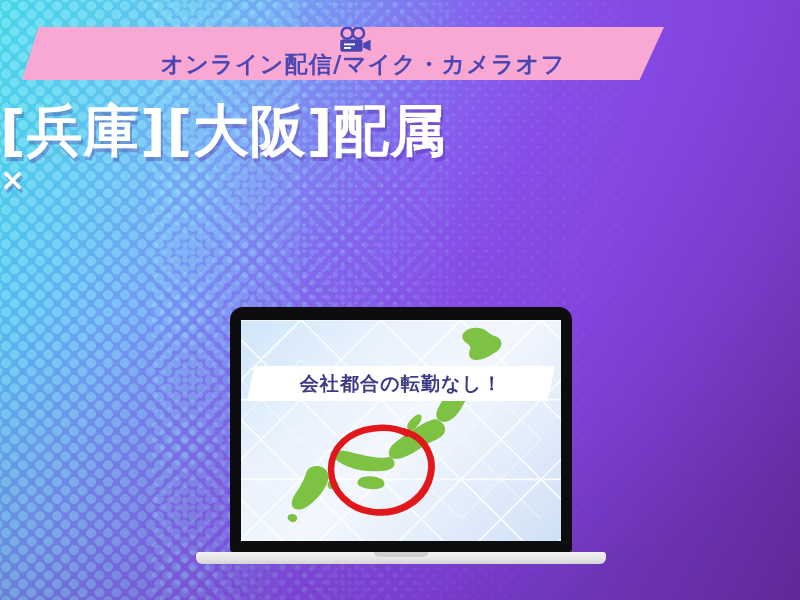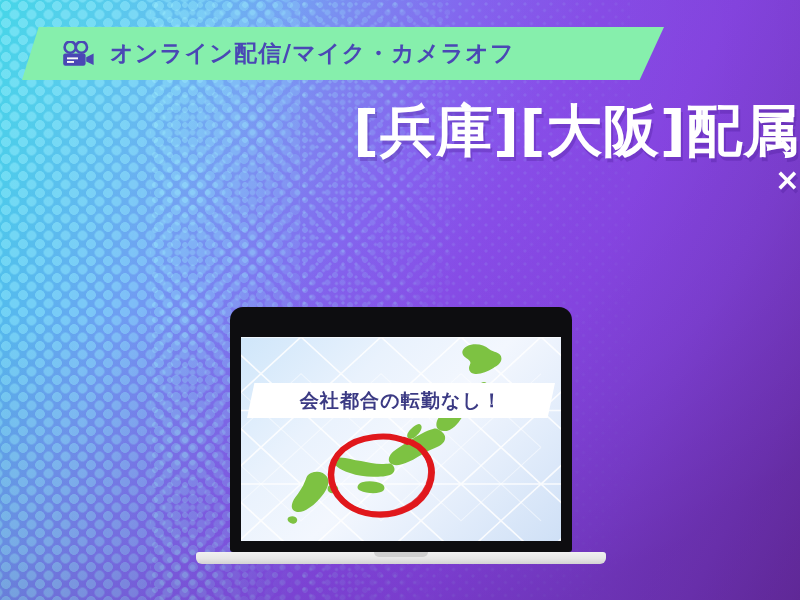--- a/index.html
+++ b/index.html
@@ -87,26 +87,27 @@
     mask-image: linear-gradient(100deg, rgba(0,0,0,0.8) 0%, rgba(0,0,0,0.35) 50%, rgba(0,0,0,0) 100%);
   }
 
   
   .ribbon {
     position: absolute;
     left: 22px;
     top: 27px;
     width: 642px;
     height: 53px;
-    background: #86efac;
+    background: #f9a8d4;
     clip-path: polygon(2.6% 0%, 100% 0%, 96.2% 100%, 0% 100%);
     display: flex;
     align-items: center;
     box-sizing: border-box;
     padding-left: 40px;
+    flex-direction: column;
   }
   .ribbon-icon {
     width: 34px;
     height: 26px;
     flex: 0 0 auto;
     margin-right: 14px;
     display: block;
   }
   .ribbon-text {
     color: #4a47b5;
@@ -116,21 +117,21 @@
     white-space: nowrap;
     line-height: 1;
   }
 
   
   .headline {
     position: absolute;
     left: 0;
     top: 100px;
     width: 800px;
-    text-align: right;
+    text-align: left;
     color: #ffffff;
     text-shadow: 2px 4px 0 rgba(72,28,150,0.30);
   }
   .hl-line1 {
     font-size: 56px;
     font-weight: 700;
     letter-spacing: 0.015em;
     line-height: 1.12;
     white-space: nowrap;
   }
@@ -159,21 +160,21 @@
   }
   .laptop-lid {
     position: absolute;
     left: 34px;
     top: 0;
     width: 342px;
     height: 245px;
     background: #0d0d10;
     border-radius: 13px 13px 3px 3px;
     box-sizing: border-box;
-    padding: 30px 11px 11px 11px;
+    padding: 13px 11px 11px 11px;
   }
   .laptop-screen {
     position: relative;
     width: 100%;
     height: 100%;
     overflow: hidden;
     background: linear-gradient(135deg, #cfe6fa 0%, #e9f2fd 30%, #f3f7fe 52%, #e3edfb 74%, #cfe0f6 100%);
   }
   .mesh {
     position: absolute;

